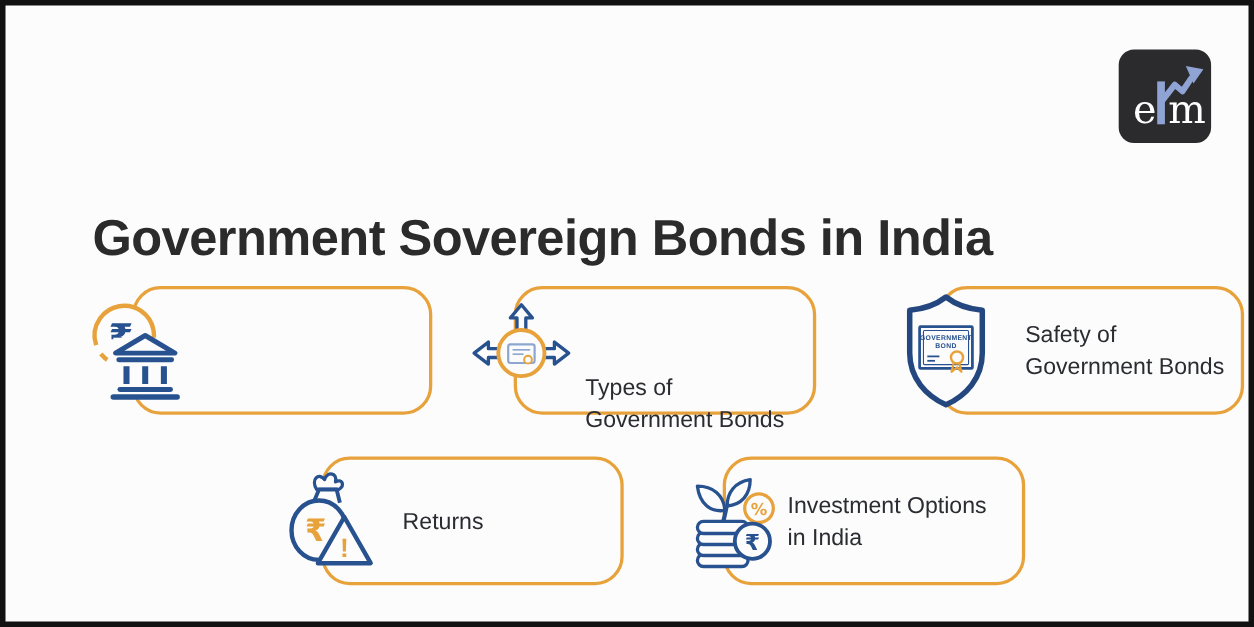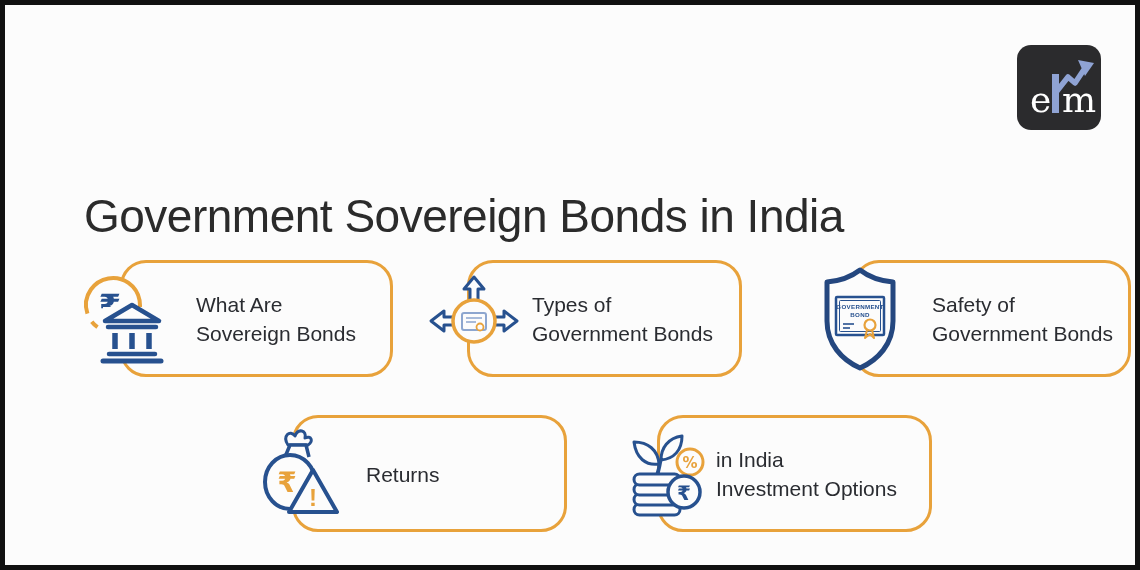--- a/index.html
+++ b/index.html
@@ -10,41 +10,41 @@
     border:5px solid #111111;
     background:#FCFCFC;
     overflow:hidden;
     font-family:"Liberation Sans",sans-serif;
   }
   
   .logo{position:absolute;top:40px;left:1012px;width:84px;height:85px;}
   
   .title{
     position:absolute;left:79px;top:153px;
-    font-size:46px;font-weight:400;color:#2B2B2B;
+    font-size:46px;font-weight:700;color:#2B2B2B;
     letter-spacing:-0.5px;white-space:nowrap;
     font-family:"Liberation Sans",sans-serif;
   }
   
   .card{
     position:absolute;height:117px;
     border:3px solid #E8A23B;border-radius:26px;
     box-sizing:border-box;background:transparent;
   }
   .card-1{left:115px;top:255px;width:273px;}
   .card-2{left:462px;top:255px;width:275px;}
   .card-3{left:848px;top:255px;width:278px;}
   .card-4{left:287px;top:410px;width:275px;}
   .card-5{left:652px;top:410px;width:275px;}
   .card-text{
     position:absolute;top:50%;transform:translateY(-50%);
     font-size:21px;font-weight:500;color:#2A2C31;line-height:29px;
     white-space:nowrap;
   }
-  .t75{left:73px;} .t62{left:62px;} .t78{left:76px;} .t76{left:71px;} .t56{left:56px;}
+  .t75{left:73px;} .t62{left:62px;margin-top:48px;} .t78{left:76px;} .t76{left:71px;} .t56{left:56px;}
   .icon{
     position:absolute;left:-46px;top:50%;transform:translateY(-50%);
     width:100px;height:100px;
   }
   .icon-tall{height:110px;}
   svg{display:block;overflow:visible;}
   .svg-glyph{font-family:"DejaVu Sans","Liberation Sans",sans-serif;}
 </style>
 </head>
 <body>
@@ -75,24 +75,20 @@
           <rect x="26" y="38" width="60" height="56" fill="#FCFCFC"></rect>
           <polygon points="28,52 55,36 82,52" fill="#FCFCFC" stroke="#27518F" stroke-width="4.5" stroke-linejoin="round"></polygon>
           <line x1="31" y1="58" x2="79" y2="58" stroke="#27518F" stroke-width="4.5" stroke-linecap="round"></line>
           <line x1="38" y1="64" x2="38" y2="80" stroke="#27518F" stroke-width="5.5"></line>
           <line x1="55" y1="64" x2="55" y2="80" stroke="#27518F" stroke-width="5.5"></line>
           <line x1="72" y1="64" x2="72" y2="80" stroke="#27518F" stroke-width="5.5"></line>
           <line x1="32" y1="85" x2="78" y2="85" stroke="#27518F" stroke-width="4.5" stroke-linecap="round"></line>
           <line x1="26" y1="92" x2="84" y2="92" stroke="#27518F" stroke-width="5" stroke-linecap="round"></line>
         </g>
       </svg>
-    </div>
-    <div class="card-text t75">
-      <div>What Are</div>
-      <div>Sovereign Bonds</div>
     </div>
   </div>
 
   <div class="card card-2">
     <div class="icon">
       <svg width="100" height="100" viewBox="0 0 100 100">
         <path d="M50,8 L60,20 L54,20 L54,32 L46,32 L46,20 L40,20 Z" fill="#FCFCFC" stroke="#27518F" stroke-width="3" stroke-linejoin="round"></path>
         <path d="M7,52 L20,42 L20,48 L31,48 L31,56 L20,56 L20,62 Z" fill="#FCFCFC" stroke="#27518F" stroke-width="3" stroke-linejoin="round"></path>
         <path d="M93,52 L80,42 L80,48 L69,48 L69,56 L80,56 L80,62 Z" fill="#FCFCFC" stroke="#27518F" stroke-width="3" stroke-linejoin="round"></path>
         <circle cx="50" cy="52" r="21" fill="#FCFCFC" stroke="#E8A23B" stroke-width="3.5"></circle>
@@ -162,18 +158,18 @@
           <rect x="20" y="60" width="46" height="11" rx="5.5" fill="#FCFCFC" stroke="#27518F" stroke-width="3"></rect>
           <rect x="20" y="50" width="46" height="11" rx="5.5" fill="#FCFCFC" stroke="#27518F" stroke-width="3"></rect>
         </g>
         <circle cx="76" cy="38" r="13" fill="#FCFCFC" stroke="#E8A23B" stroke-width="3"></circle>
         <text class="svg-glyph" x="76" y="44" font-size="15" font-weight="bold" fill="#E8A23B" text-anchor="middle">%</text>
         <circle cx="70" cy="68" r="16" fill="#FCFCFC" stroke="#27518F" stroke-width="3.5"></circle>
         <text class="svg-glyph" x="70" y="76" font-size="20" font-weight="bold" fill="#27518F" text-anchor="middle">₹</text>
       </svg>
     </div>
     <div class="card-text t56">
+      <div>Investment Options</div>
       <div>in India</div>
-      <div>Investment Options</div>
     </div>
   </div>
 
 </div>
 
 </body></html>

